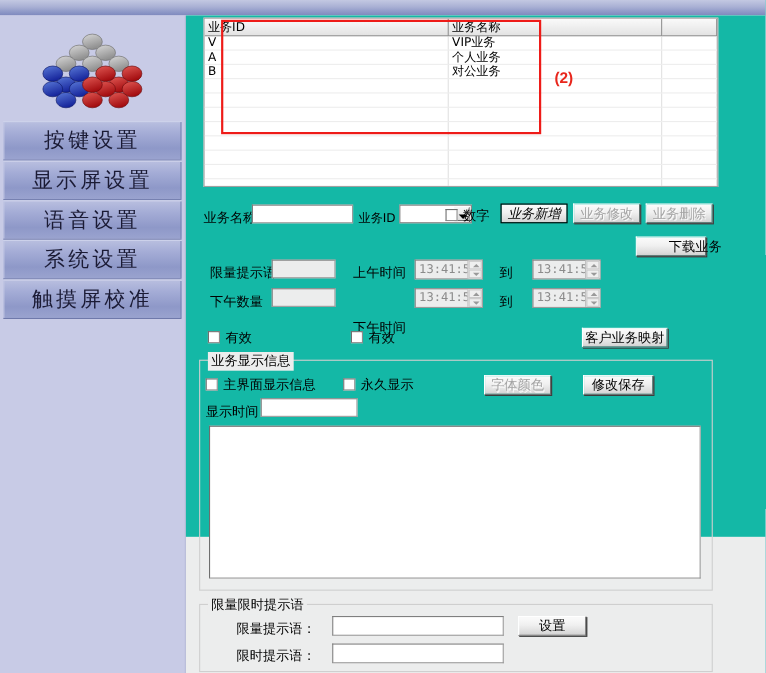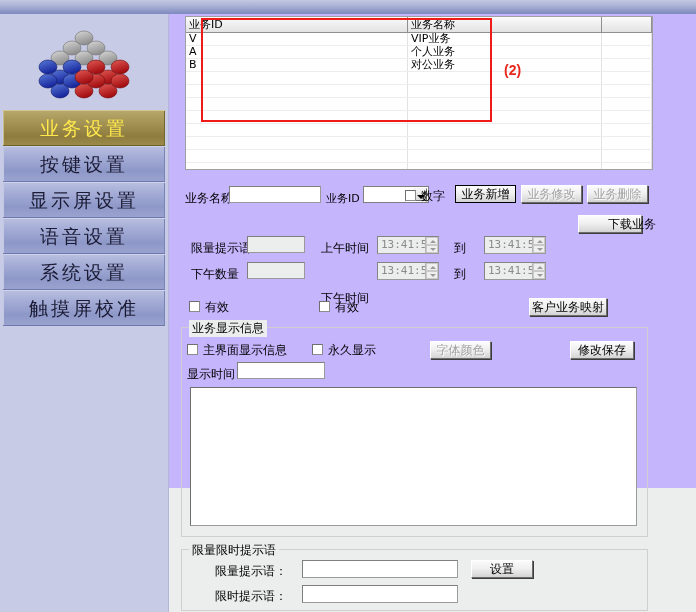--- a/index.html
+++ b/index.html
@@ -48,21 +48,21 @@
     box-shadow:inset 1px 0 0 #cabd86, inset -1px 0 0 #766727;
   }
 
   
   .panel{
     position:absolute;left:169px;top:14px;width:527px;height:598px;
     background:#eceded;
   }
   .inner{
     position:absolute;left:0px;top:0px;width:527px;height:474px;
-    background:#c4b5fd;
+    background:#14b8a6;
   }
 
   
   .grid-wrap{
     position:absolute;left:16px;top:2px;width:466px;height:152px;
     background:#fff;
     border:1px solid #a0a0a0;
     overflow:hidden;
   }
   table.grid{border-collapse:collapse;width:100%;table-layout:fixed;}
@@ -158,20 +158,21 @@
     box-shadow:1px 1px 0 #3c3c3c;
     box-sizing:border-box;
     font-size:12px;color:#000;text-align:center;
     cursor:default;white-space:nowrap;
   }
   .btn.dis{color:#a3a3a3;text-shadow:1px 1px 0 #fbfbfb;}
   .btn.focus{
     border:1px solid #000;
     box-shadow:none;
     background:linear-gradient(to bottom,#fbfbfb 0%,#f0f0f0 45%,#dcdcdc 85%,#d2d2d2 100%);
+    font-style:italic;
   }
   .cb{position:absolute;}
   .cb .box{
     position:absolute;left:0;top:2px;width:11px;height:11px;
     background:#fff;border:1px solid #8c8c8c;
     border-top-color:#6f6f6f;border-left-color:#6f6f6f;
     box-sizing:border-box;
   }
   .cb .cbl{position:absolute;left:16px;top:0;font-size:12px;white-space:nowrap;}
 
@@ -241,23 +242,20 @@
             <ellipse cx="96" cy="59" rx="9" ry="7"></ellipse>
             <ellipse cx="108" cy="69" rx="9" ry="7"></ellipse>
             <ellipse cx="84" cy="55" rx="9" ry="7"></ellipse>
             <ellipse cx="84" cy="69" rx="9" ry="7"></ellipse>
           </g>
         </g>
       </svg>
     </div>
 
     <div class="nav">
-      <div class="nav-item active">
-        <span>业务设置</span>
-      </div>
       <div class="nav-item">
         <span>按键设置</span>
       </div>
       <div class="nav-item">
         <span>显示屏设置</span>
       </div>
       <div class="nav-item">
         <span>语音设置</span>
       </div>
       <div class="nav-item">
@@ -417,22 +415,22 @@
 
         <div class="cb" style="left:5px;top:14px;">
           <div class="box"></div>
           <div class="cbl">主界面显示信息</div>
         </div>
         <div class="cb" style="left:130px;top:14px;">
           <div class="box"></div>
           <div class="cbl">永久显示</div>
         </div>
 
-        <div class="btn dis" style="left:248px;top:13px;width:61px;height:18px;line-height:17px;">字体颜色</div>
-        <div class="btn" style="left:348px;top:13px;width:64px;height:18px;line-height:17px;margin-left:40px;">修改保存</div>
+        <div class="btn dis" style="left:258px;top:13px;width:61px;height:18px;line-height:17px;">字体颜色</div>
+        <div class="btn" style="left:348px;top:13px;width:64px;height:18px;line-height:17px;">修改保存</div>
 
         <div class="lbl" style="left:5px;top:38px;">显示时间</div>
         <div class="txt" style="left:55px;top:34px;width:88px;height:17px;"></div>
 
         <div class="bigbox" style="left:8px;top:59px;width:447px;height:139px;"></div>
       </div>
 
       <div class="group" style="left:12px;top:535px;width:467px;height:62px;">
         <div class="gtitle">限量限时提示语</div>
 

